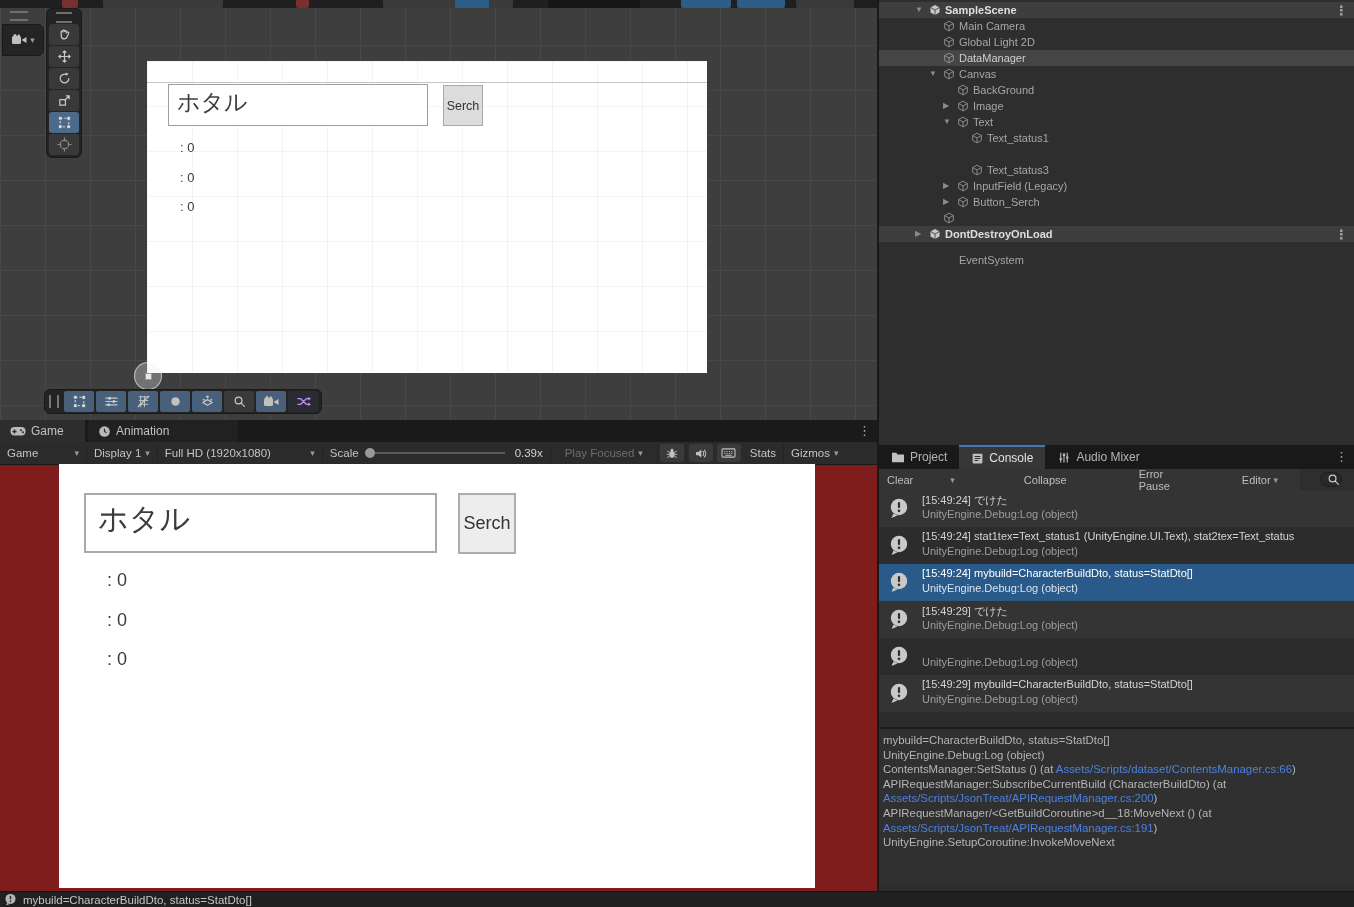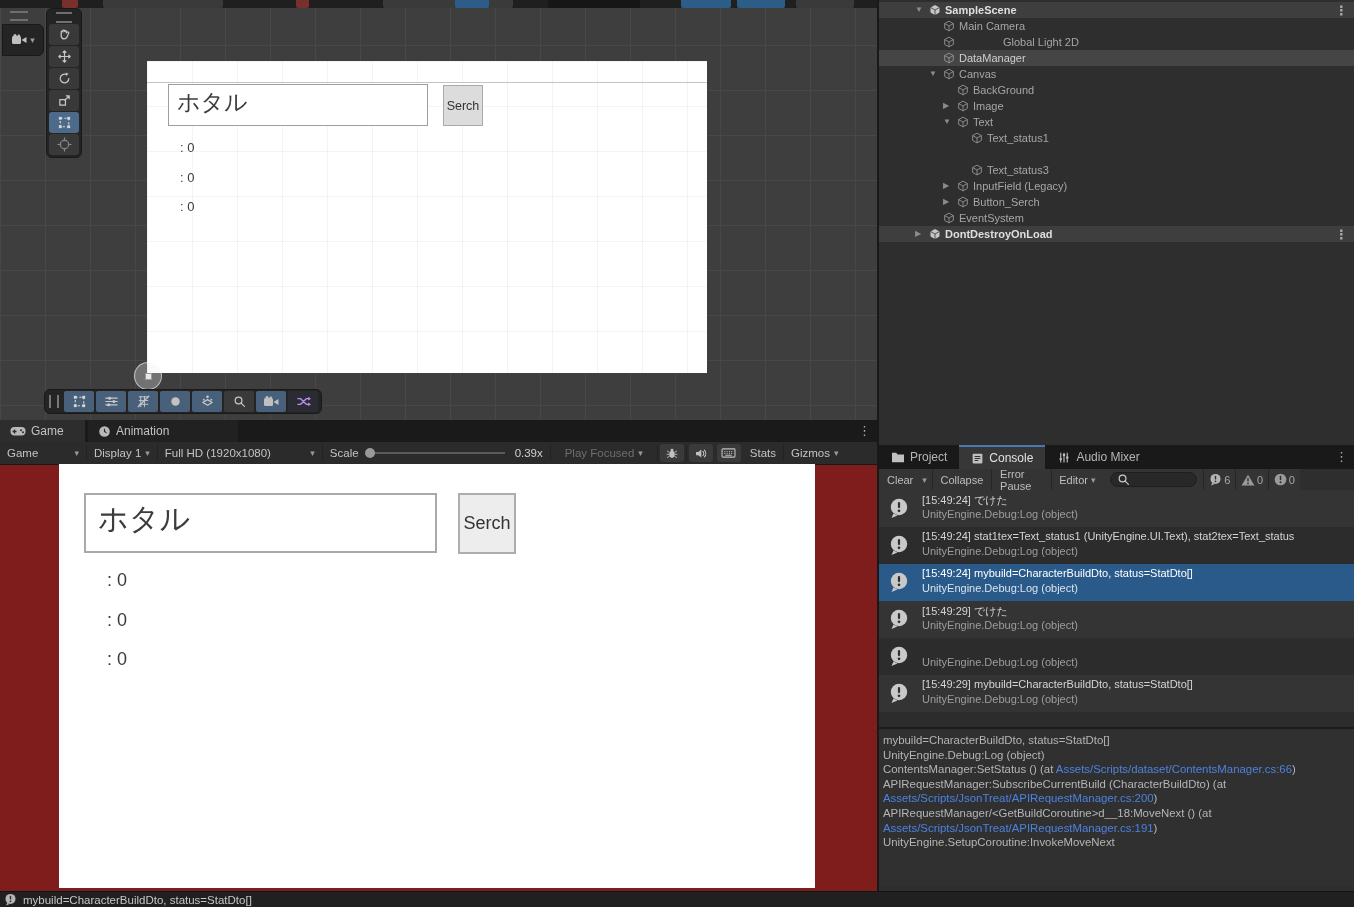--- a/index.html
+++ b/index.html
@@ -78,21 +78,21 @@
   .h-label{position:absolute;top:2px;white-space:nowrap;}
   .h-kebab{position:absolute;right:6px;top:2px;}
 
   
   #console-panel{left:879px;top:445px;width:475px;height:462px;background:#2e2e2e;overflow:hidden;}
   #console-tabbar{position:absolute;left:0;top:0;width:475px;height:24px;background:#191919;display:flex;align-items:flex-end;}
   .c-tab{height:24px;display:flex;align-items:center;gap:5px;padding:0 12px;font-size:12px;color:#b5b5b5;box-sizing:border-box;}
   .c-tab.active{background:#373737;border-top:2px solid #4878b4;color:#e0e0e0;}
   #console-tab-kebab{position:absolute;right:6px;top:5px;}
   #console-toolbar{position:absolute;left:0;top:24px;width:421px;height:21px;background:#343434;border-bottom:6px solid #84cc16;
-    display:flex;align-items:center;font-size:11px;color:#bebebe;}
+    display:flex;align-items:center;font-size:11px;color:#bebebe;gap:28px;}
   .tb-btn{padding:0 8px;height:21px;display:flex;align-items:center;gap:3px;}
   .tb-sep{width:1px;height:21px;background:#262424;background:#262626;}
   #console-search{width:112px;height:13px;border-radius:8px;background:#282828;border:1px solid #1e1e1e;
     display:flex;align-items:center;padding-left:5px;margin:0 6px;}
   .badge{display:flex;align-items:center;gap:2px;padding:0 5px;color:#a8a8a8;}
   #console-log{position:absolute;left:0;top:45px;width:475px;height:282px;background:#2c2c2c;}
   .log-row{position:absolute;left:0;width:475px;height:37px;overflow:hidden;}
   .log-row.lt{background:#343434;}
   .log-row.dk{background:#2c2c2c;}
   .log-row.sel{background:#2a5a8a;}
@@ -411,21 +411,21 @@
           </svg>
         </span>
         <span class="h-label" style="left: 80px;">Main Camera</span>
       </div>
       <div class="h-row" style="top: 34px;">
         <span class="h-icon" style="left: 64px;">
           <svg width="12" height="12" viewBox="0 0 16 16">
             <path stroke="#9d9d9d" stroke-width="1.1" fill="none" d="M8 1.5 13.8 4.8v6.4L8 14.5 2.2 11.2V4.8zM8 8 2.2 4.8M8 8l5.8-3.2M8 8v6.5"></path>
           </svg>
         </span>
-        <span class="h-label" style="left: 80px; margin-left: 44px;">Global Light 2D</span>
+        <span class="h-label" style="left: 80px;">Global Light 2D</span>
       </div>
       <div class="h-row sel" style="top: 50px;">
         <span class="h-icon" style="left: 64px;">
           <svg width="12" height="12" viewBox="0 0 16 16">
             <path stroke="#9d9d9d" stroke-width="1.1" fill="none" d="M8 1.5 13.8 4.8v6.4L8 14.5 2.2 11.2V4.8zM8 8 2.2 4.8M8 8l5.8-3.2M8 8v6.5"></path>
           </svg>
         </span>
         <span class="h-label" style="left: 80px;">DataManager</span>
       </div>
       <div class="h-row" style="top: 66px;">
@@ -496,21 +496,21 @@
           </svg>
         </span>
         <span class="h-label" style="left: 94px;">Button_Serch</span>
       </div>
       <div class="h-row" style="top: 210px;">
         <span class="h-icon" style="left: 64px;">
           <svg width="12" height="12" viewBox="0 0 16 16">
             <path stroke="#9d9d9d" stroke-width="1.1" fill="none" d="M8 1.5 13.8 4.8v6.4L8 14.5 2.2 11.2V4.8zM8 8 2.2 4.8M8 8l5.8-3.2M8 8v6.5"></path>
           </svg>
         </span>
-        <span class="h-label" style="left: 80px;">EventSystem</span>
+        <span class="h-label" style="left: 80px; margin-top: 42px;">EventSystem</span>
       </div>
       <div class="h-row header" style="top: 226px;">
         <span class="h-arrow" style="left: 36px;">▶</span>
         <span class="h-icon" style="left: 50px;">
           <svg width="12" height="12" viewBox="0 0 16 16">
             <path fill="#c6c6c6" d="M8 1.2 14 4.6v6.8L8 14.8 2 11.4V4.6z"></path>
             <path stroke="#2e2e2e" stroke-width="1" fill="none" d="M8 14.8V8M2 4.6 8 8l6-3.4"></path>
           </svg>
         </span>
         <span class="h-label" style="left: 66px;">DontDestroyOnLoad</span>

